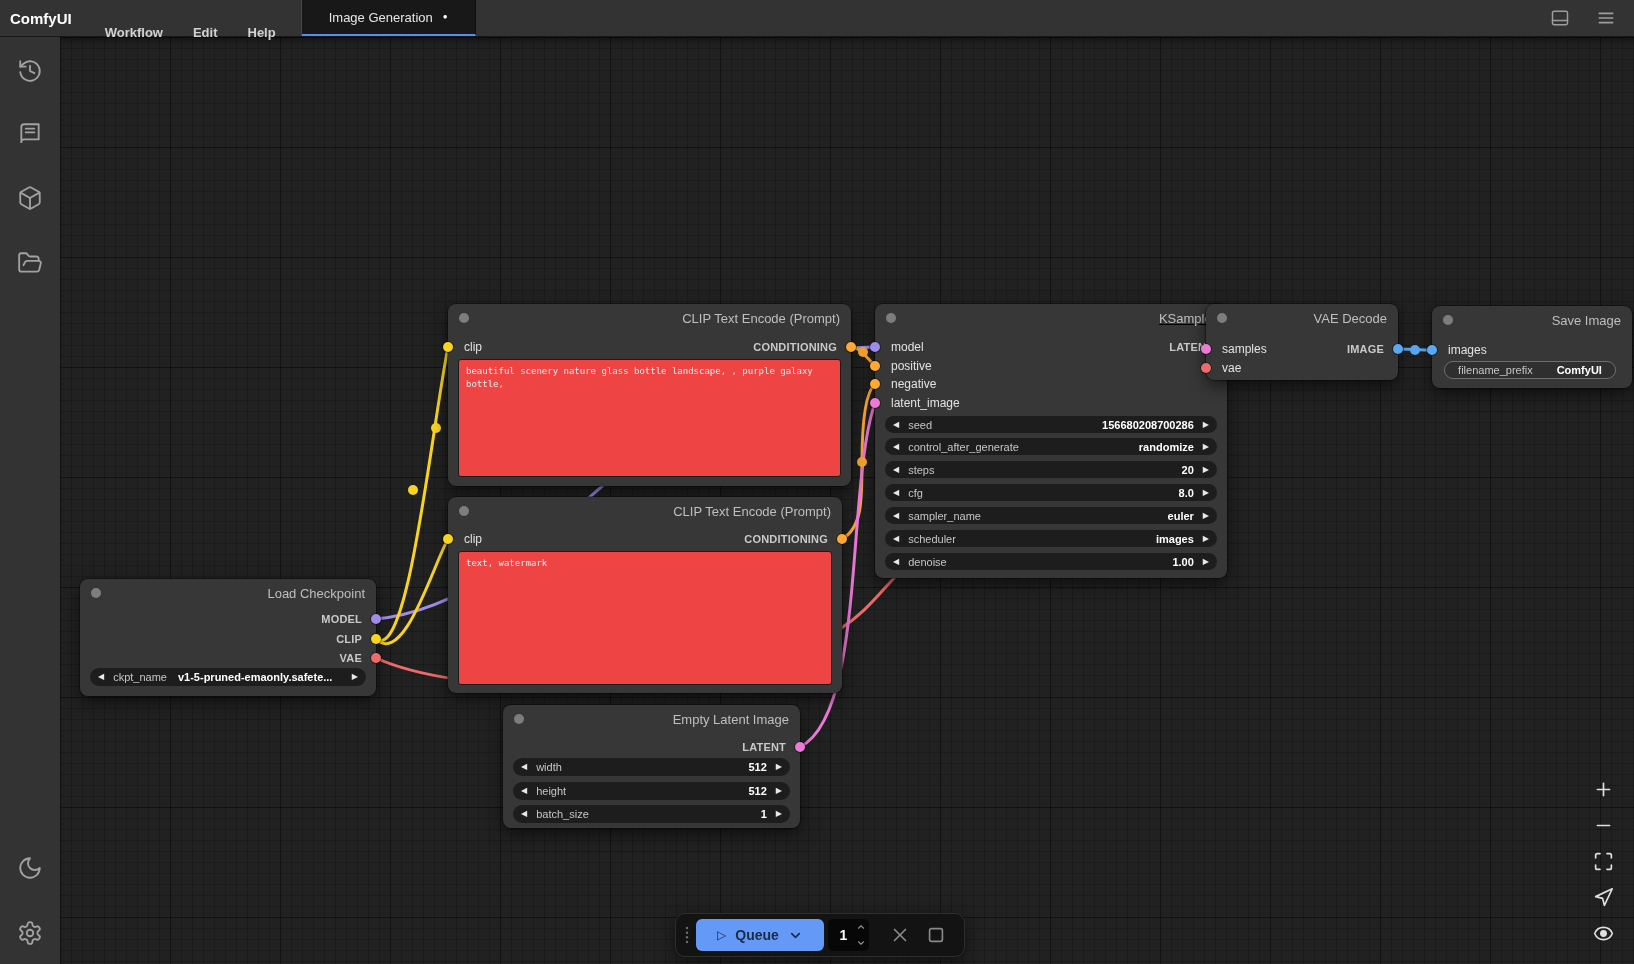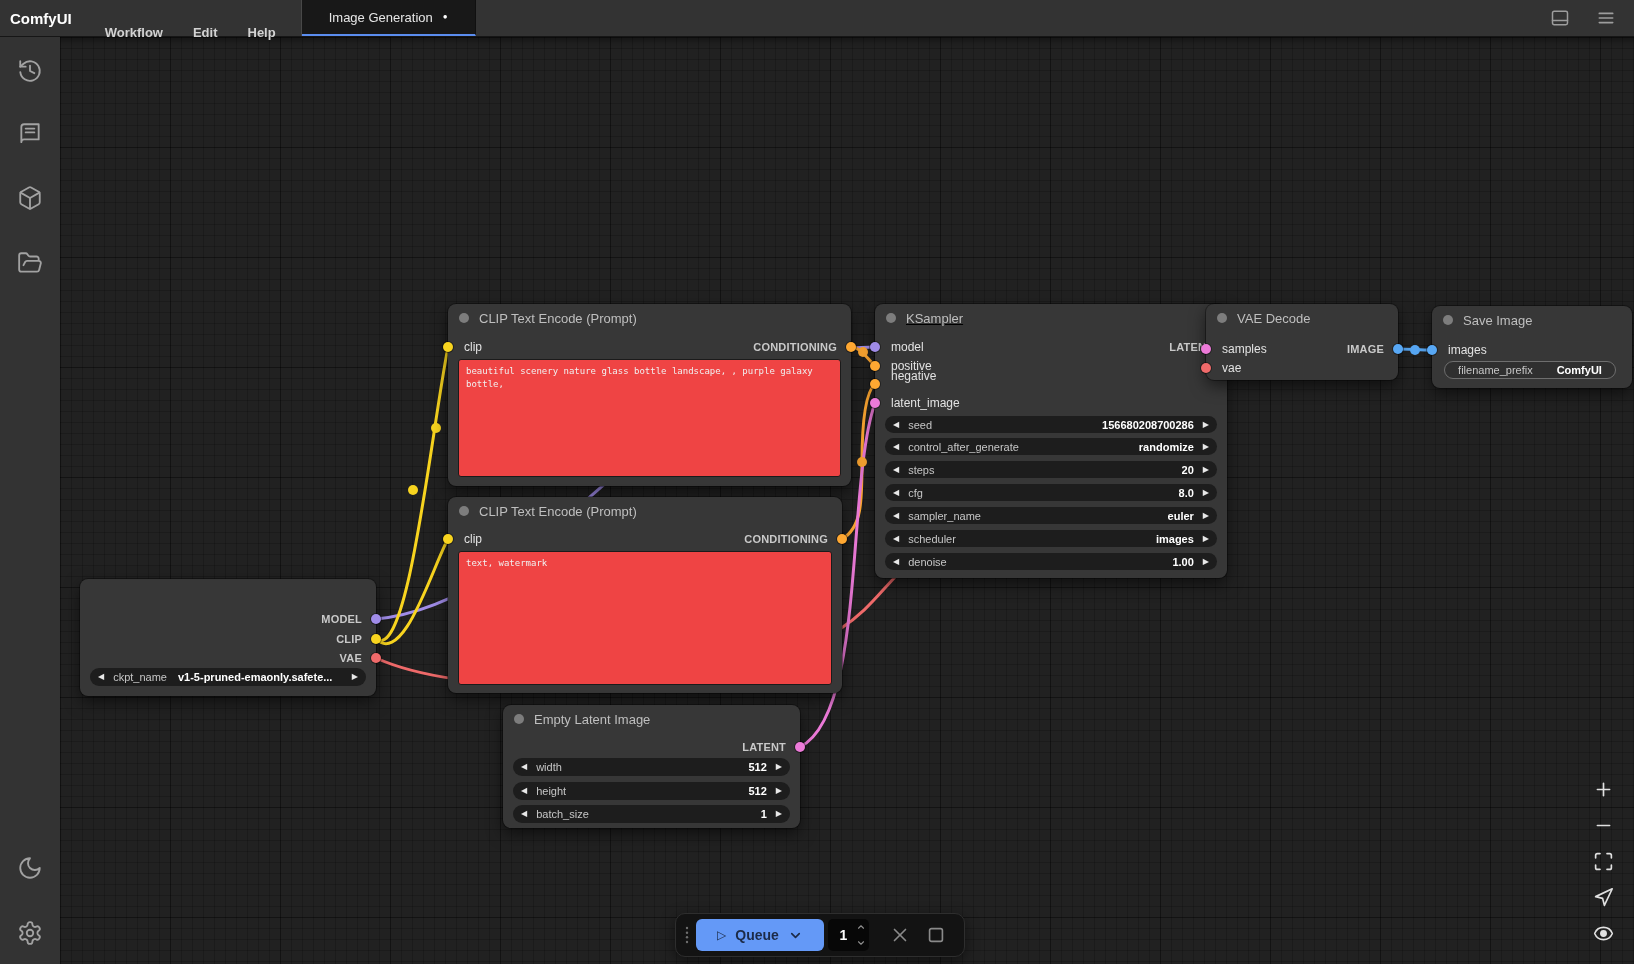--- a/index.html
+++ b/index.html
@@ -50,21 +50,21 @@
     z-index:1;
   }
   svg.wires { position:absolute; inset:0; width:1634px; height:964px; z-index:2; pointer-events:none; }
   svg.wires path { fill:none; stroke-width:3; stroke-linecap:round; }
 
   
   .node {
     position:absolute; background:#373737; border-radius:8px; z-index:3;
     box-shadow:0 6px 16px rgba(0,0,0,0.55), 0 0 0 1px rgba(0,0,0,0.35);
   }
-  .node-header { height:28px; display:flex; align-items:center; padding:4px 11px; cursor:move; }
+  .node-header { height:28px; display:flex; align-items:center; padding:4px 11px; cursor:move;justify-content:space-between; }
   .status-dot { width:10px; height:10px; border-radius:50%; background:#7d7d7d; margin-right:10px; flex:none; }
   .node-title { color:#bfbfbf; font-size:13px; white-space:nowrap; }
   .in-label { position:absolute; left:16px; transform:translateY(-50%); font-size:12px; color:#e2e2e2; white-space:nowrap; }
   .out-label { position:absolute; right:14px; transform:translateY(-50%); font-size:11px; font-weight:bold; color:#c9c9c9; letter-spacing:0.2px; white-space:nowrap; }
   .pin { position:absolute; width:10px; height:10px; border-radius:50%; z-index:4; cursor:crosshair; box-shadow:0 0 0 1px rgba(0,0,0,0.4); }
   .pin.pl { left:-5px; } .pin.pr { right:-5px; }
   .c-model { background:#a08ce8; } .c-clip { background:#f8d41f; } .c-vae { background:#ef6a6a; }
   .c-cond { background:#ffa832; } .c-latent { background:#ec7ad8; } .c-image { background:#58a8f5; }
 
   .widget {
@@ -134,20 +134,24 @@
   <path d="M 1398,349 C 1410,349 1420,350 1432,350" stroke="#58a8f5"></path>
   <circle cx="413" cy="490" r="5" fill="#f8d41f"></circle>
   <circle cx="436" cy="428" r="5" fill="#f8d41f"></circle>
   <circle cx="863" cy="352" r="5" fill="#ffa832"></circle>
   <circle cx="862" cy="462" r="5" fill="#ffa832"></circle>
   <circle cx="1189" cy="348" r="5" fill="#ec7ad8"></circle>
   <circle cx="1415" cy="350" r="5" fill="#58a8f5"></circle>
 </svg>
 
 <div class="node" style="left:80px; top:579px; width:296px; height:117px;">
+  <div class="node-header">
+    <span class="status-dot"></span>
+    <span class="node-title">Load Checkpoint</span>
+  </div>
   <span class="out-label" style="top:40px;">MODEL</span>
   <span class="pin pr c-model" style="top:35px;"></span>
   <span class="out-label" style="top:60px;">CLIP</span>
   <span class="pin pr c-clip" style="top:55px;"></span>
   <span class="out-label" style="top:79px;">VAE</span>
   <span class="pin pr c-vae" style="top:74px;"></span>
   <div class="widget" style="top:89px; height:18px;">
     <span class="arr">◀</span>
     <span class="wname">ckpt_name</span>
     <span class="wval leftval">v1-5-pruned-emaonly.safete...</span>
@@ -182,21 +186,21 @@
 <div class="node" style="left:875px; top:304px; width:352px; height:274px;text-decoration:underline;">
   <div class="node-header">
     <span class="status-dot"></span>
     <span class="node-title">KSampler</span>
   </div>
   <span class="pin pl c-model" style="top:38px;"></span>
   <span class="in-label" style="top:43px;">model</span>
   <span class="pin pl c-cond" style="top:57px;"></span>
   <span class="in-label" style="top:62px;">positive</span>
   <span class="pin pl c-cond" style="top:75px;"></span>
-  <span class="in-label" style="top:72px;">negative</span>
+  <span class="in-label" style="top:80px;">negative</span>
   <span class="pin pl c-latent" style="top:94px;"></span>
   <span class="in-label" style="top:99px;">latent_image</span>
   <span class="out-label" style="top:43px;">LATENT</span>
   <span class="pin pr c-latent" style="top:38px;"></span>
 
   <div class="widget" style="top:112px;">
     <span class="arr">◀</span>
     <span class="wname grow">seed</span>
     <span class="wval">156680208700286</span>
     <span class="arr">▶</span>

